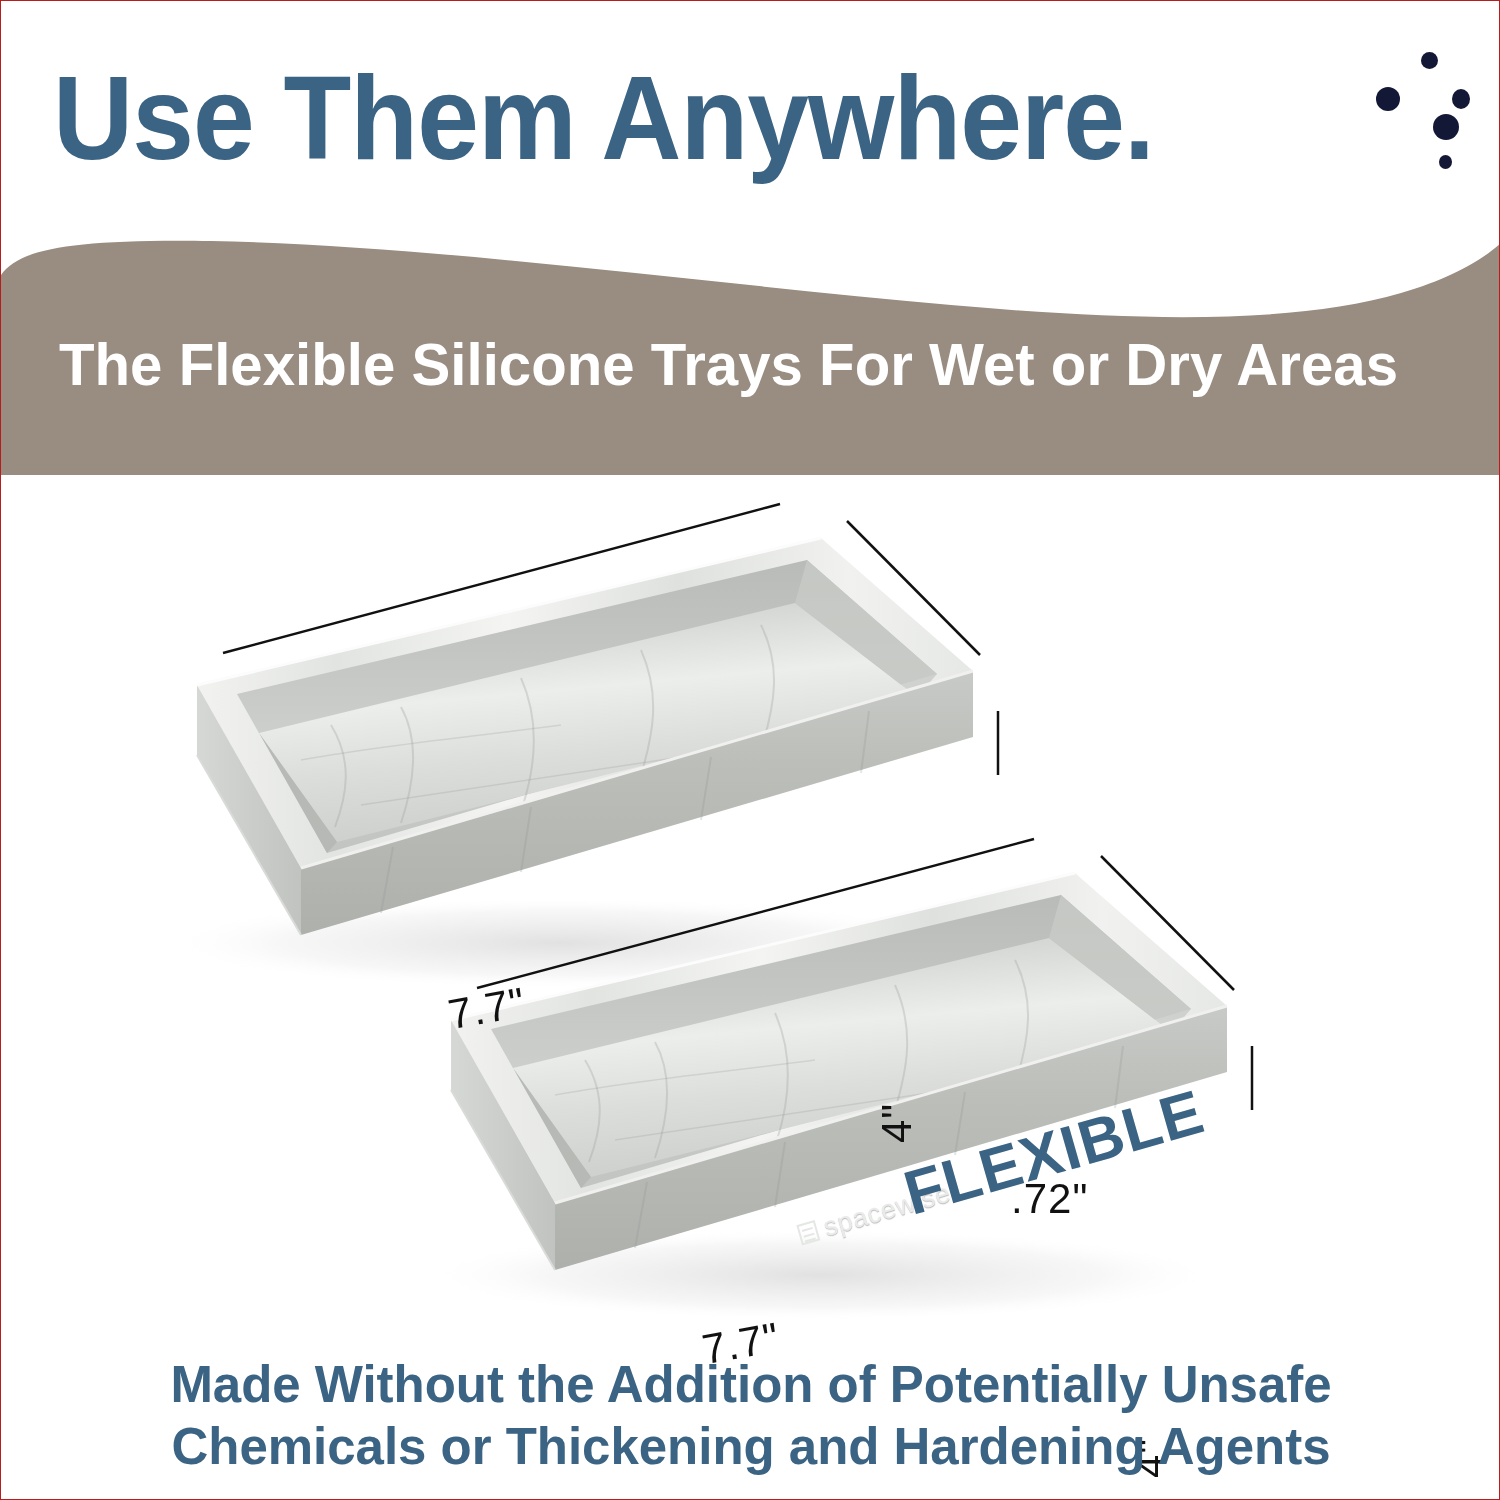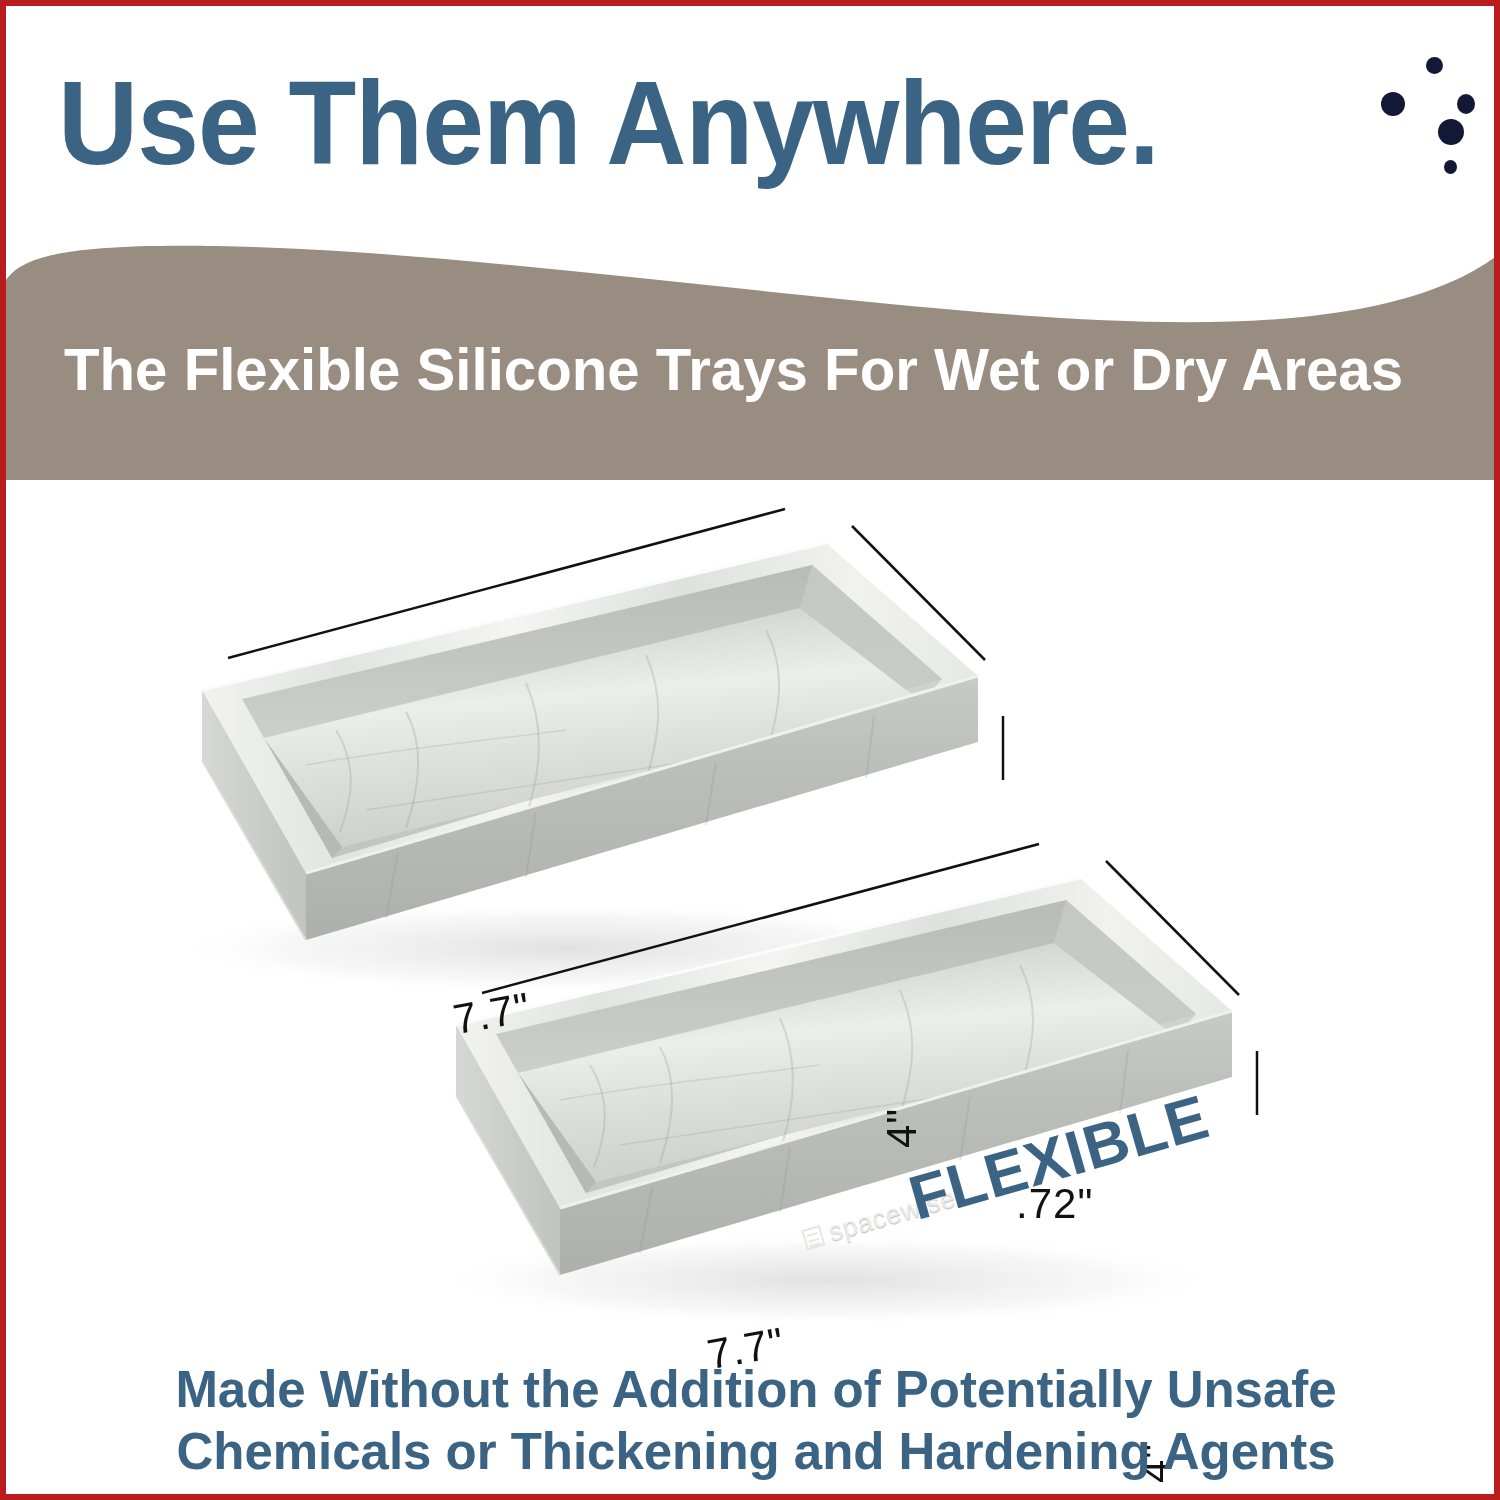--- a/index.html
+++ b/index.html
@@ -8,21 +8,21 @@
     background: #ffffff;
   }
   #page {
     position: relative;
     width: 1500px;
     height: 1500px;
     background: #ffffff;
     overflow: hidden;
     font-family: "Liberation Sans", sans-serif;
     box-sizing: border-box;
-    border: 6px solid #b91c1c;
+    border: 1px solid #b91c1c;
   }
 
   
   #headline {
     position: absolute;
     left: 52px;
     top: 52px;
     width: 1250px;
     height: 130px;
     color: #3b6383;

